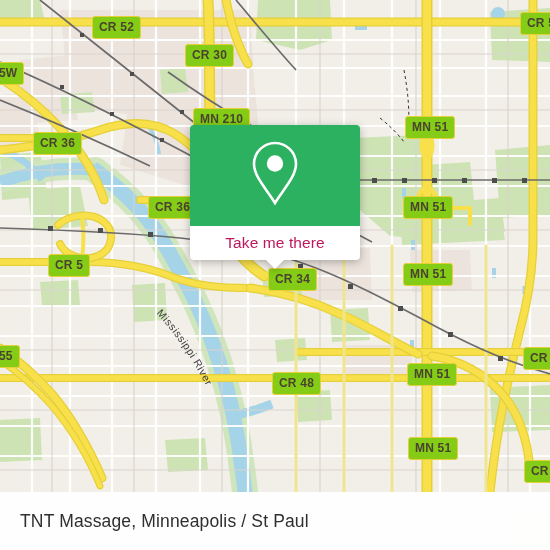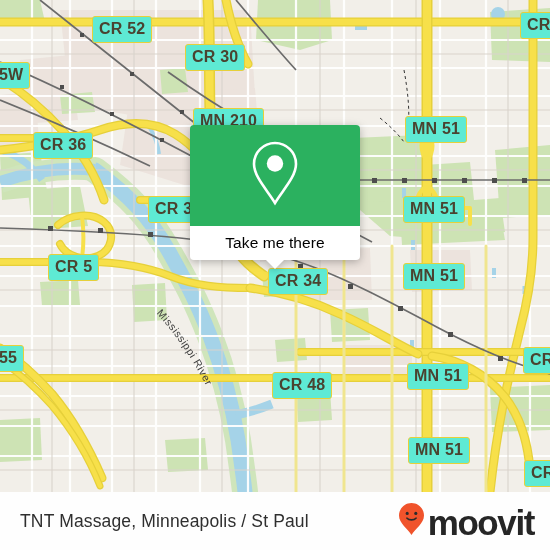--- a/index.html
+++ b/index.html
@@ -44,21 +44,20 @@
   }
 
   
   #footer {
     position: absolute;
     left: 0; top: 492px;
     width: 550px; height: 58px;
     background: rgba(255,255,255,0.93);
     display: flex;
     align-items: center;
-    justify-content: space-between;
     padding: 0 16px 0 20px;
     z-index: 45;
   }
   #footer-title {
     font-size: 17.5px;
     color: #2f2f2f;
     white-space: nowrap;
     letter-spacing: 0.15px;
   }
   #brand {
@@ -96,42 +95,42 @@
   #popup-action {
     height: 34px;
     background: #ffffff;
     border-radius: 0 0 4px 4px;
     display: flex;
     align-items: center;
     justify-content: center;
   }
   #popup-action .label {
     font-size: 15.5px;
-    color: #000000;
+    color: #be185d;
     letter-spacing: 0.1px;
   }
   #popup-tail {
     position: absolute;
     left: 50%;
     top: 135px;
     transform: translateX(-50%);
     width: 0; height: 0;
     border-left: 9px solid transparent;
     border-right: 9px solid transparent;
     border-top: 9px solid #ffffff;
   }
 
   
   .shield {
     position: absolute;
-    background: #5eead4;
+    background: #84cc16;
     border: 1.6px solid #e6d03a;
     border-radius: 3px;
     color: #4a4330;
-    font-size: 16px;
+    font-size: 12px;
     font-weight: bold;
     line-height: 1;
     padding: 4px 6px 5px 6px;
     white-space: nowrap;
     z-index: 25;
     letter-spacing: 0.2px;
   }
 </style>
 </head>
 <body>
@@ -407,26 +406,15 @@
     </div>
     <div id="popup-action">
       <span class="label">Take me there</span>
     </div>
     <div id="popup-tail"></div>
   </div>
 
 
   <div id="footer">
     <span id="footer-title">TNT Massage, Minneapolis / St Paul</span>
-    <span id="brand">
-      <span>
-        <svg width="27" height="34" viewBox="0 0 27 34" xmlns="http://www.w3.org/2000/svg">
-          <path d="M13.5 1 C6.6 1 1 6.6 1 13.5 C1 21.5 10 27 13.5 33 C17 27 26 21.5 26 13.5 C26 6.6 20.4 1 13.5 1 Z" fill="#F0532B"></path>
-          <circle cx="9.2" cy="11.4" r="1.55" fill="#2b2b2b"></circle>
-          <circle cx="17.8" cy="11.4" r="1.55" fill="#2b2b2b"></circle>
-          <path d="M9 16.2 C11 18.4 16 18.4 18 16.2" fill="none" stroke="#2b2b2b" stroke-width="1.7" stroke-linecap="round"></path>
-        </svg>
-      </span>
-      <span class="wordmark">moovit</span>
-    </span>
   </div>
 
 </div>
 
 </body></html>

